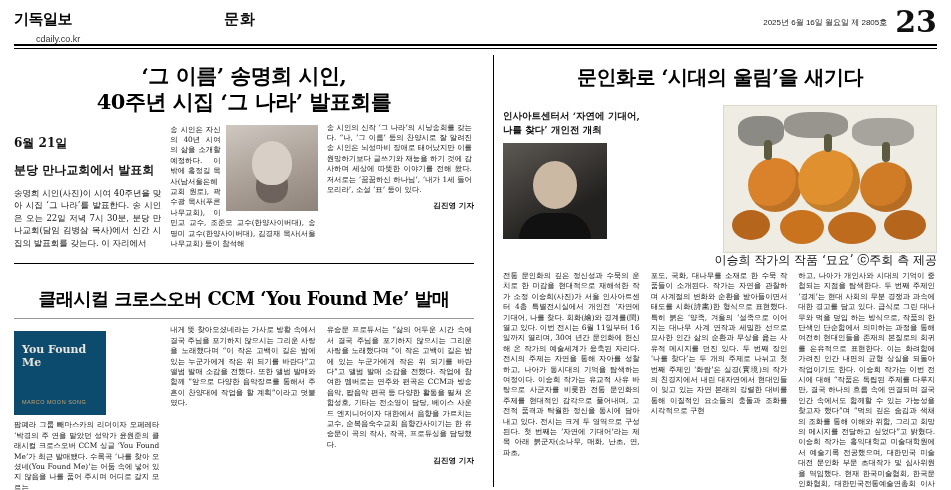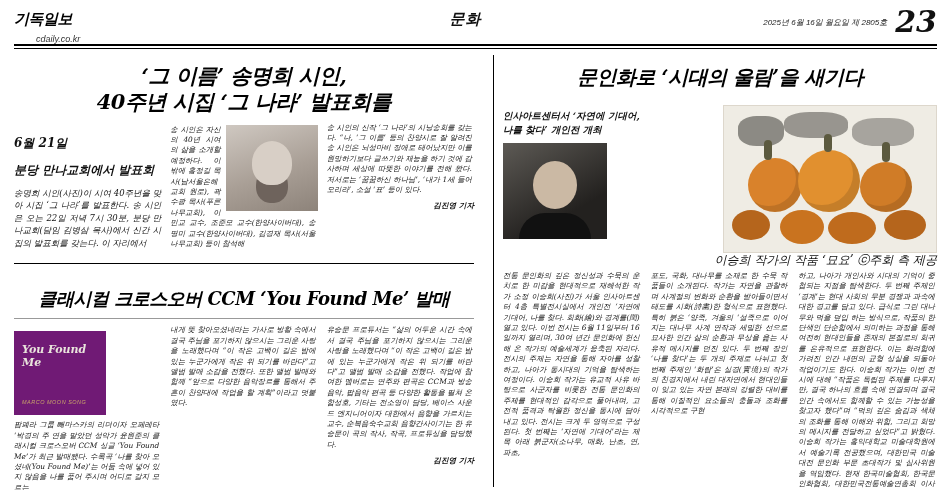--- a/index.html
+++ b/index.html
@@ -5,40 +5,40 @@
   * { box-sizing: border-box; }
   html, body { margin:0; padding:0; }
   body {
     width: 951px; height: 490px;
     background: #ffffff;
     font-family: "Liberation Serif", serif;
     color: #111;
     overflow: hidden;
     position: relative;
   }
-  .page { position:relative; width:951px; height:490px; padding: 8px 14px 0 14px; font-style: italic; }
+  .page { position:relative; width:951px; height:490px; padding: 8px 14px 0 14px; }
 
   
   .masthead { display:flex; align-items:flex-start; height: 34px; }
   .mh-left { width: 210px; padding-top: 2px; }
   .mh-logo {
     font-family: "DejaVu Serif", serif;
     font-weight: bold;
     font-size: 15px;
     letter-spacing: -0.5px;
     color:#000;
   }
   .mh-url {
     font-family: "Liberation Sans", sans-serif;
     font-size: 9px;
     color:#333;
     margin-top: 5px;
     padding-left: 22px;
   }
-  .mh-center { flex:1; text-align:center; padding-top:2px; }
+  .mh-center { flex:1; text-align:left; padding-top:2px; }
   .mh-section {
     font-family:"DejaVu Serif", serif;
     font-weight:bold;
     font-size: 15px;
     letter-spacing: 1px;
   }
   .mh-right { width: 230px; text-align:right; display:flex; justify-content:flex-end; align-items:flex-start; gap:8px;}
   .mh-meta {
     font-family:"Liberation Sans", sans-serif;
     font-size: 8px;
@@ -117,21 +117,21 @@
 
   
   .ph-poet { width: 92px; height: 86px; float:right; margin: 2px 0 3px 5px;
     background: linear-gradient(160deg,#cfc8c1 0%, #a99f96 55%, #8d837a 100%); }
   .ph-poet::after{
     content:""; position:absolute; left:26px; top:16px; width:40px; height:44px;
     border-radius:50% 50% 45% 45%; background:#d8cfc6; box-shadow: 0 22px 0 -4px #6e635c;
   }
 
   
-  .ph-album { width: 92px; height: 84px; margin-top:6px; background:#701a75; position:relative;}
+  .ph-album { width: 92px; height: 84px; margin-top:6px; background:#0c4a6e; position:relative;}
   .ph-album .alb-t{
     position:absolute; left:8px; top:12px; color:#e9e4dc;
     font-family:"DejaVu Serif", serif; font-weight:bold; font-size:11px; line-height:13px;
   }
   .ph-album .alb-s{
     position:absolute; left:8px; bottom:10px; color:#c9a36a;
     font-family:"Liberation Sans", sans-serif; font-size:5.5px; letter-spacing:.5px;
   }
 
   

